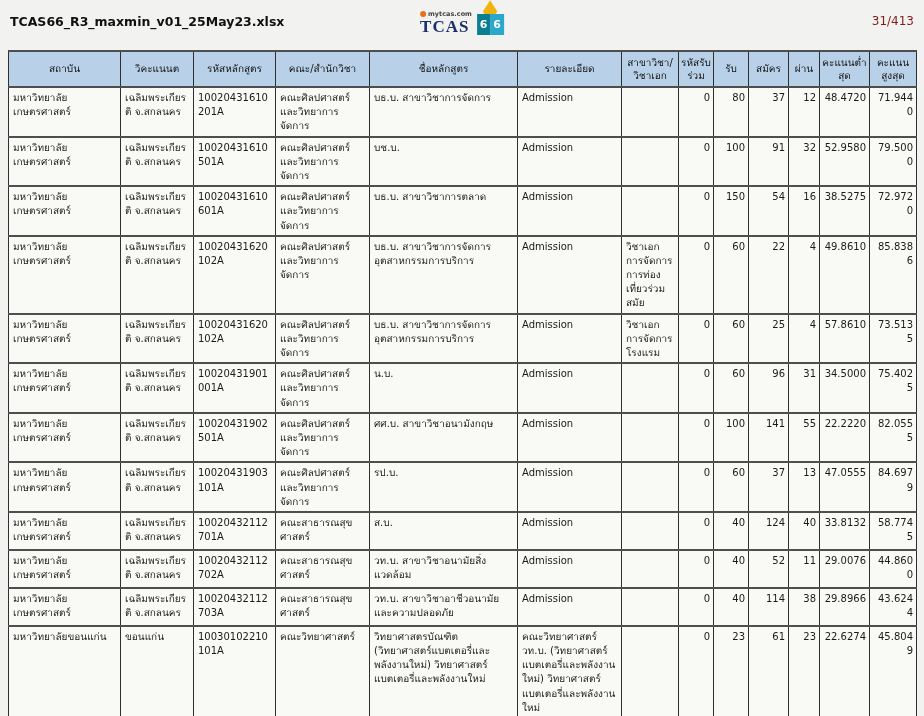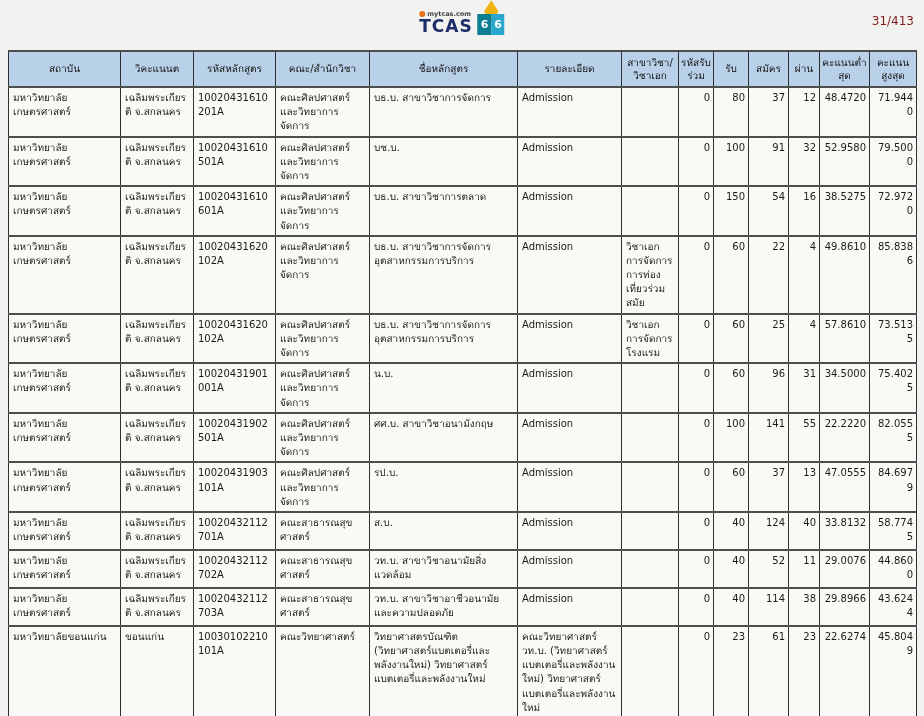--- a/index.html
+++ b/index.html
@@ -30,21 +30,21 @@
   .logo-site {
     display: flex; align-items: center; gap: 2px;
     font-size: 6.5px; color: #444; font-weight: bold;
   }
   .mytcas-dot {
     width: 6px; height: 6px; border-radius: 50%;
     background: #e8711c; display: inline-block;
   }
   .logo-brand {
     font-size: 17px; font-weight: bold; letter-spacing: 1px;
-    color: #1d2d69; line-height: 1;
+    color: #1d2d69; line-height: 1; font-family: Liberation Serif, serif;
   }
   .cube { position: relative; width: 27px; height: 30px; }
   .cube-top {
     position: absolute; top: 0px; left: 50%;
     width: 13px; height: 13px;
     transform: translateX(-50%) rotate(45deg) skew(12deg,12deg);
     background: #f0b411;
   }
   .cube-body {
     position: absolute; bottom: 0; left: 0;
@@ -88,20 +88,21 @@
   }
   table.results td:nth-child(n+8) { text-align: right; padding-right: 3px; }
   table.results tr.tall-last td { height: 108px; }
 </style>
 </head>
 <body>
 
 <div class="page">
 
   <div class="topbar">
+    <div class="filename">TCAS66_R3_maxmin_v01_25May23.xlsx</div>
 
     <div class="logo">
       <div class="logo-textblock">
         <div class="logo-site">
           <span class="mytcas-dot"></span>
           <span>mytcas.com</span>
         </div>
         <div class="logo-brand">TCAS</div>
       </div>
       <div class="cube">

